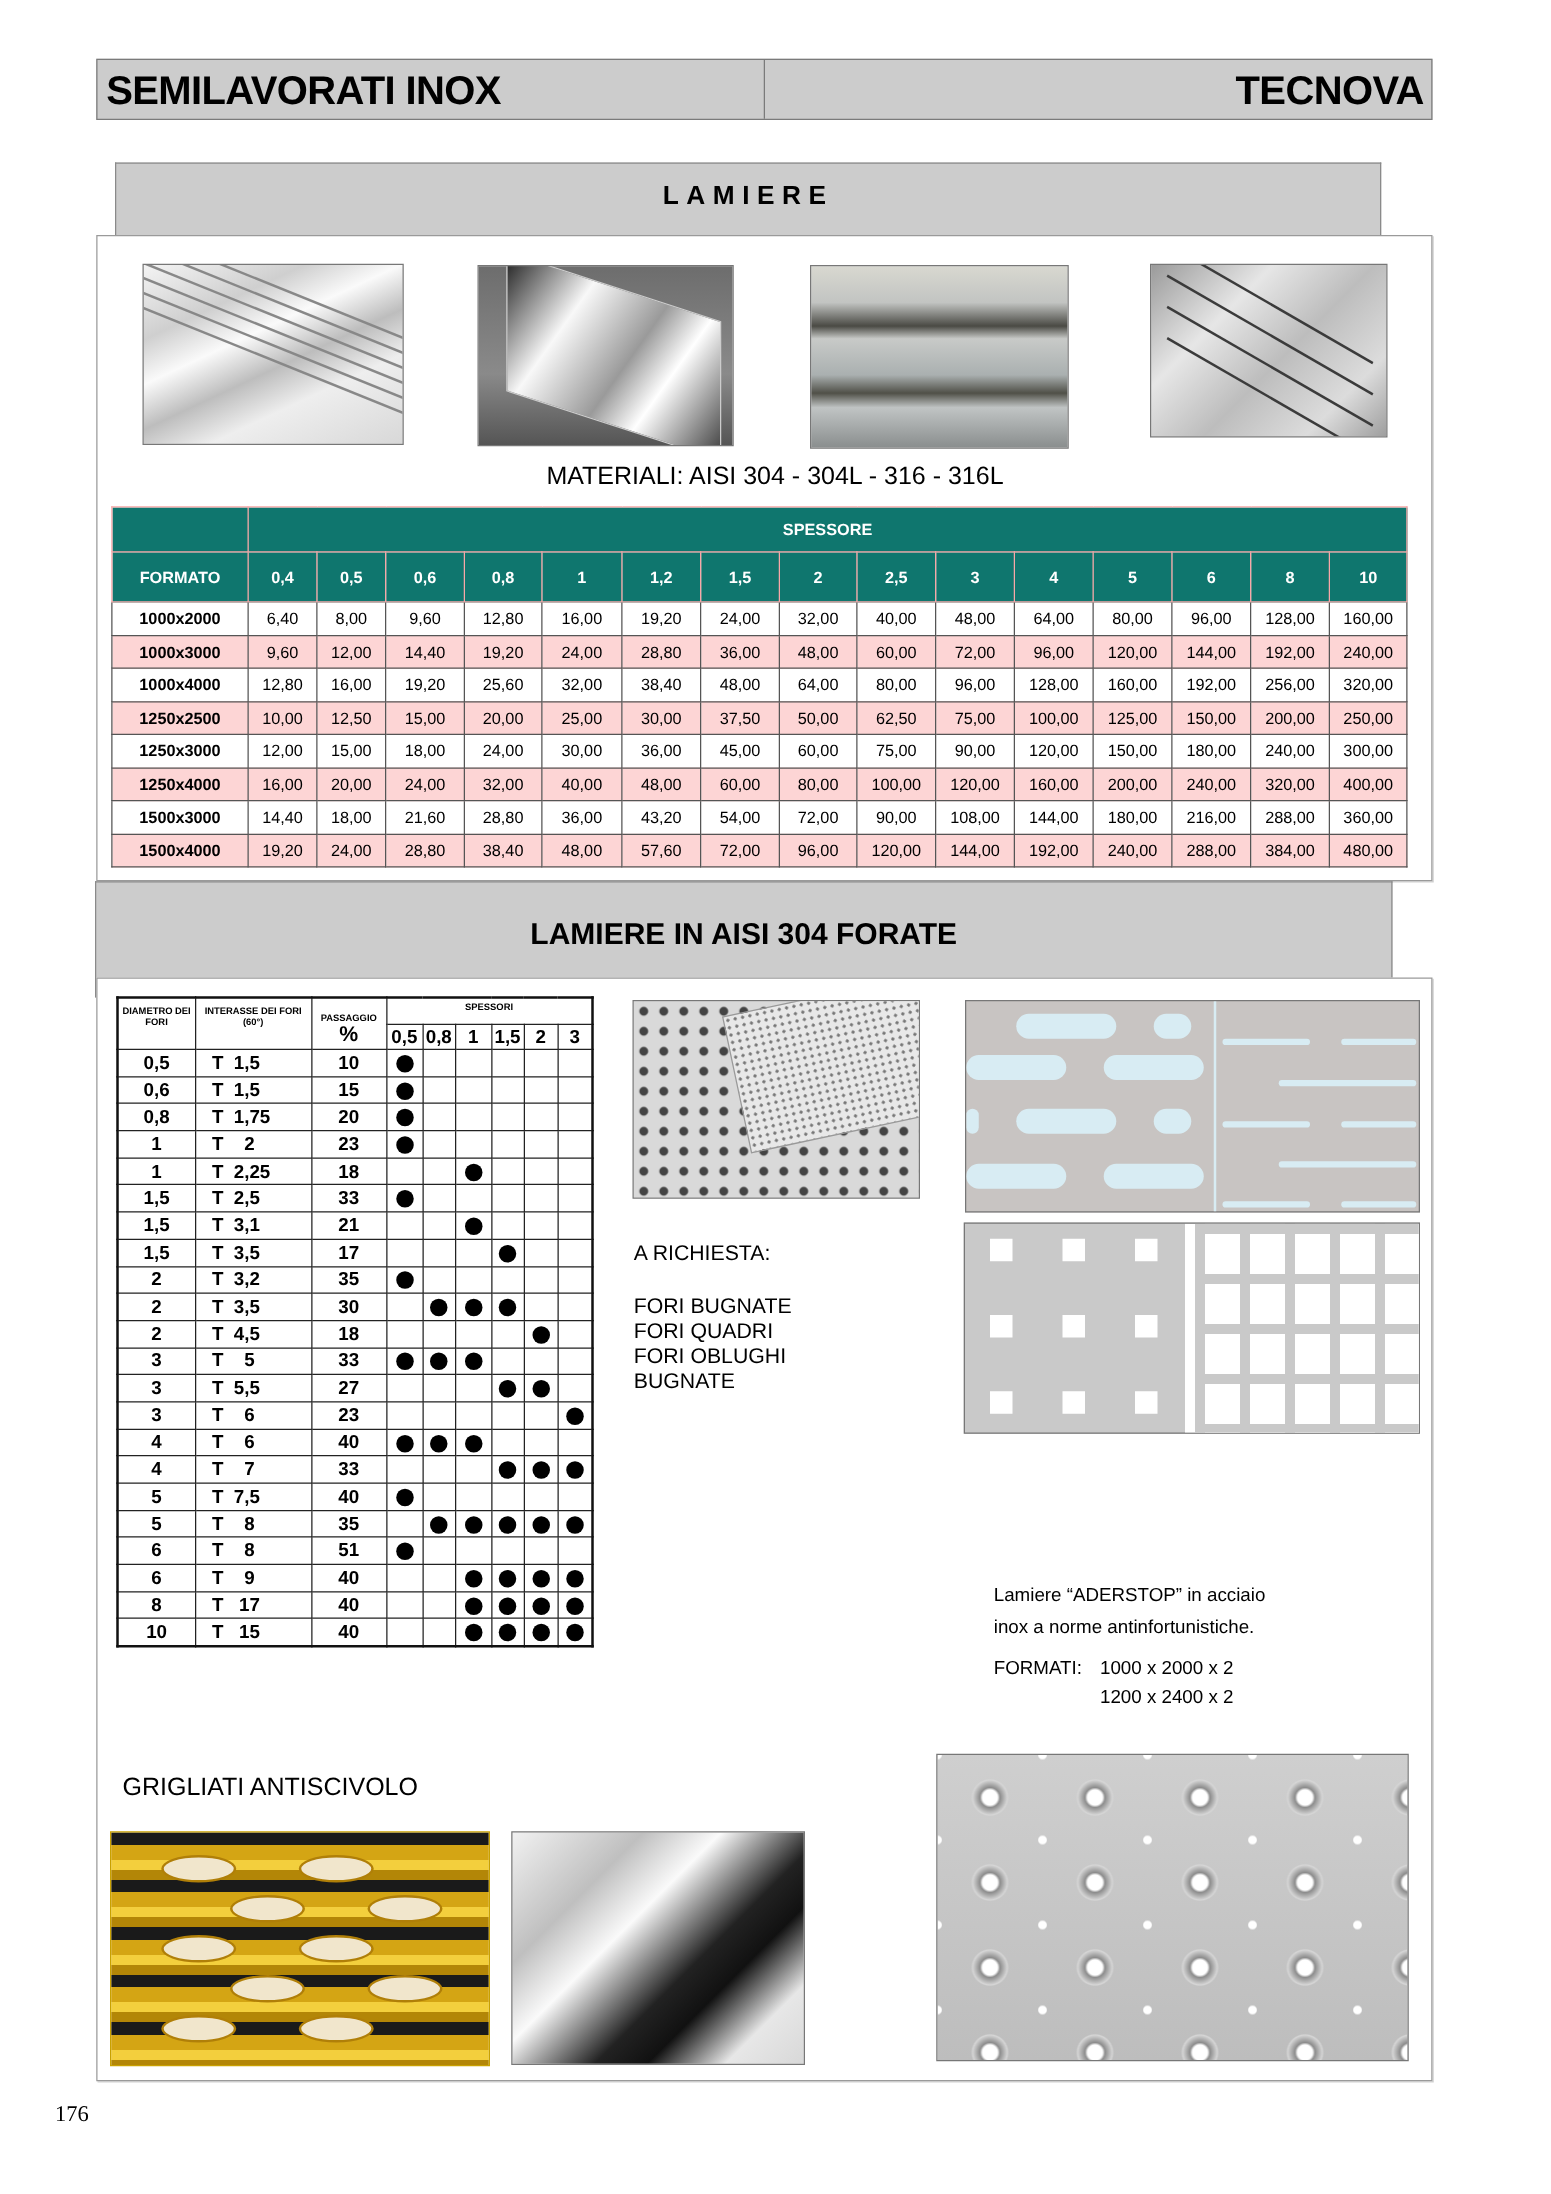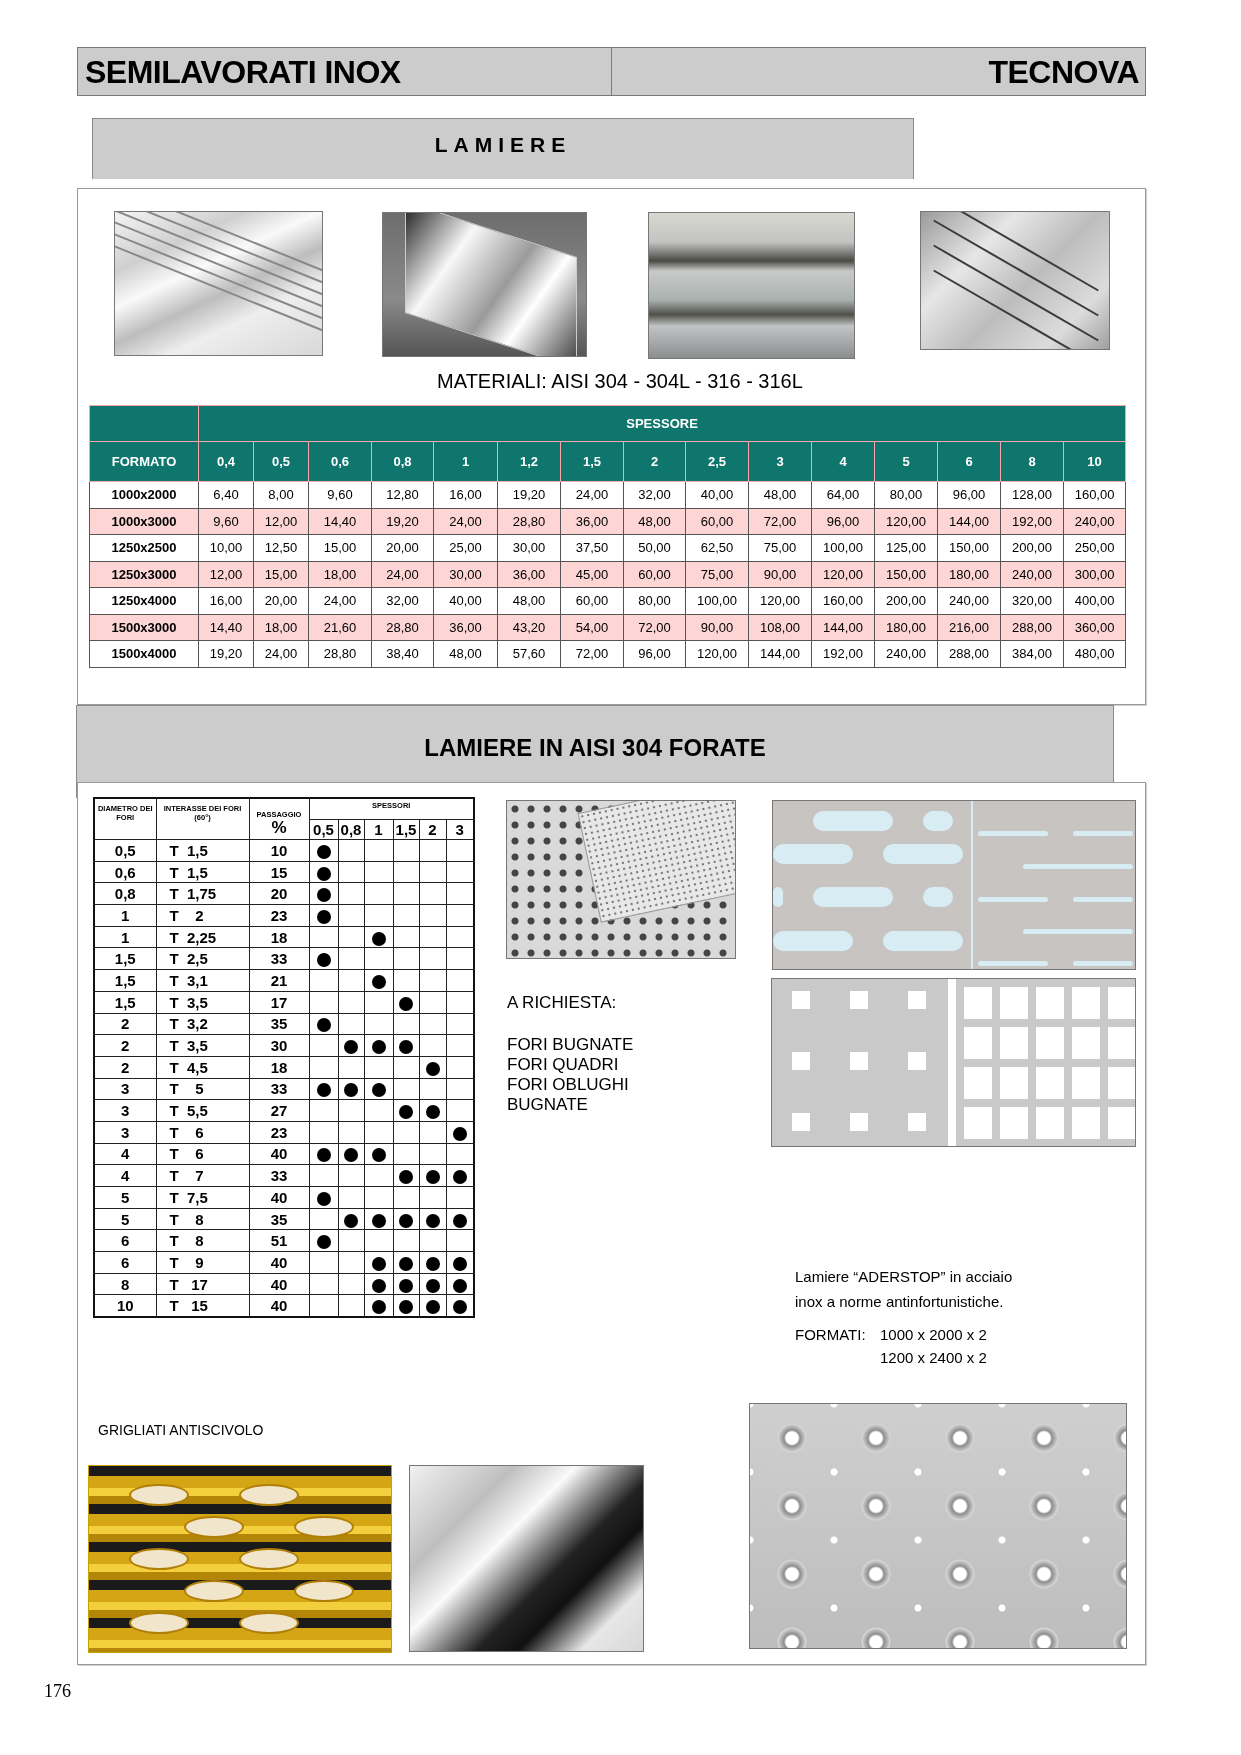--- a/index.html
+++ b/index.html
@@ -8,21 +8,21 @@
 
   
   #hdr { left:77px; top:47px; width:1069px; height:49px; background:#cccccc; border:1px solid #7a7a7a; }
   #hdr .l { position:absolute; left:0; top:0; width:533px; height:100%; border-right:1px solid #7a7a7a; }
   #hdr .t1 { position:absolute; left:7px; top:6px; font-weight:bold; font-size:32px; letter-spacing:-0.5px; }
   #hdr .t2 { position:absolute; right:6px; top:6px; font-weight:bold; font-size:32px; letter-spacing:-0.5px; }
 
   .band { background:#cccccc; border:1px solid #8a8a8a; border-bottom:none; }
   .boxw { background:#fff; border:1px solid #9a9a9a; box-shadow: 1px 1px 0 #d0d0d0; }
 
-  #band1 { left:92px; top:118px; width:822px; height:61px; }
+  #band1 { left:92px; top:130px; width:1013px; height:61px; }
   #band1 .t { position:absolute; left:0; right:0; top:14px; text-align:center; font-weight:bold; font-size:21px; letter-spacing:6px; }
   #box1 { left:77px; top:188px; width:1069px; height:517px; }
 
   .ph { position:absolute; box-sizing:border-box; border:1px solid #777; overflow:hidden; }
   .ph1 { background:linear-gradient(155deg,#f4f4f4 0%,#cfcfcf 25%,#fafafa 40%,#bdbdbd 55%,#eeeeee 70%,#d8d8d8 100%); }
   .ph1 .ln { position:absolute; left:-20px; width:280px; height:2px; background:#888; transform:rotate(22deg); }
   .ph2 { background:linear-gradient(180deg,#6d6d6d 0%,#8a8a8a 60%,#555 100%); }
   .ph2 .sheet { position:absolute; left:22px; top:16px; width:170px; height:110px; background:linear-gradient(120deg,#1b1b1b 0%,#f8f8f8 30%,#9a9a9a 55%,#fff 70%,#3a3a3a 100%); transform:skewY(18deg); border:1px solid #ccc; }
   .ph3 { background:linear-gradient(180deg,#d8d8d0 0%,#c2c4c2 20%,#4a4a44 33%,#c8cac8 40%,#aab0b0 60%,#505048 70%,#c0c4c4 78%,#8a8e8e 100%); }
   .ph4 { background:linear-gradient(135deg,#9a9a9a 0%,#e6e6e6 30%,#bdbdbd 55%,#dcdcdc 80%,#9f9f9f 100%); }
@@ -180,20 +180,38 @@
         <td>28,80</td>
         <td>36,00</td>
         <td>48,00</td>
         <td>60,00</td>
         <td>72,00</td>
         <td>96,00</td>
         <td>120,00</td>
         <td>144,00</td>
         <td>192,00</td>
         <td>240,00</td>
+      </tr>
+      <tr>
+        <td class="fmt">1000x4000</td>
+        <td>12,80</td>
+        <td>16,00</td>
+        <td>19,20</td>
+        <td>25,60</td>
+        <td>32,00</td>
+        <td>38,40</td>
+        <td>48,00</td>
+        <td>64,00</td>
+        <td>80,00</td>
+        <td>96,00</td>
+        <td>128,00</td>
+        <td>160,00</td>
+        <td>192,00</td>
+        <td>256,00</td>
+        <td>320,00</td>
       </tr>
       <tr>
         <td class="fmt">1250x2500</td>
         <td>10,00</td>
         <td>12,50</td>
         <td>15,00</td>
         <td>20,00</td>
         <td>25,00</td>
         <td>30,00</td>
         <td>37,50</td>
@@ -608,21 +626,21 @@
 <div class="tx" style="left:507px;top:1055px;">FORI QUADRI</div>
 <div class="tx" style="left:507px;top:1075px;">FORI OBLUGHI</div>
 <div class="tx" style="left:507px;top:1095px;">BUGNATE</div>
 
 <div class="tx2" style="left:795px;top:1265px;">Lamiere “ADERSTOP” in acciaio</div>
 <div class="tx2" style="left:795px;top:1290px;">inox a norme antinfortunistiche.</div>
 <div class="tx2" style="left:795px;top:1323px;">FORMATI:</div>
 <div class="tx2" style="left:880px;top:1323px;">1000 x 2000 x 2</div>
 <div class="tx2" style="left:880px;top:1346px;">1200 x 2400 x 2</div>
 
-<div class="tx2" style="left:98px;top:1419px;font-size:14px;">GRIGLIATI ANTISCIVOLO</div>
+<div class="tx2" style="left:98px;top:1419px;font-size:20px;">GRIGLIATI ANTISCIVOLO</div>
 
 <div class="ph ph8" style="left:88px;top:1465px;width:304px;height:188px;border-color:#c9a100;">
   <div class="cell" style="left:40px;top:18px"></div>
     <div class="cell" style="left:150px;top:18px"></div>
   <div class="cell" style="left:95px;top:50px"></div>
     <div class="cell" style="left:205px;top:50px"></div>
   <div class="cell" style="left:40px;top:82px"></div>
     <div class="cell" style="left:150px;top:82px"></div>
   <div class="cell" style="left:95px;top:114px"></div>
     <div class="cell" style="left:205px;top:114px"></div>

